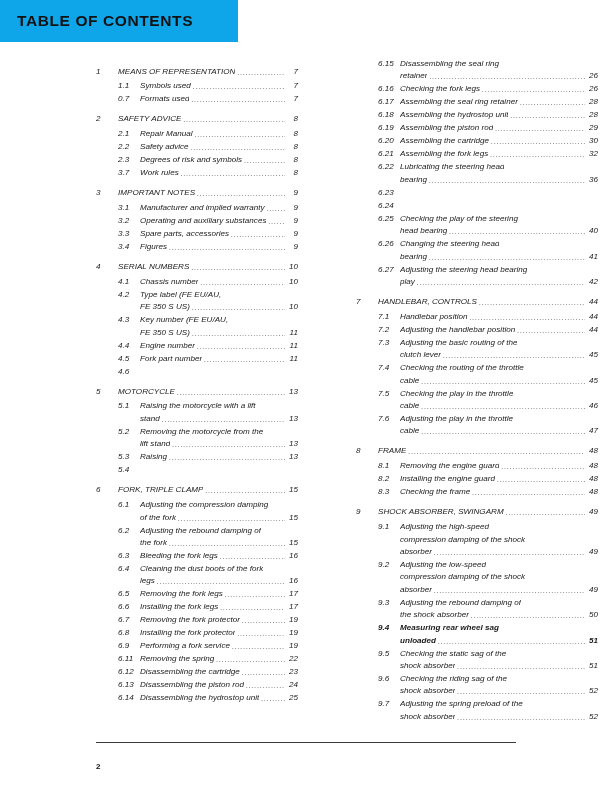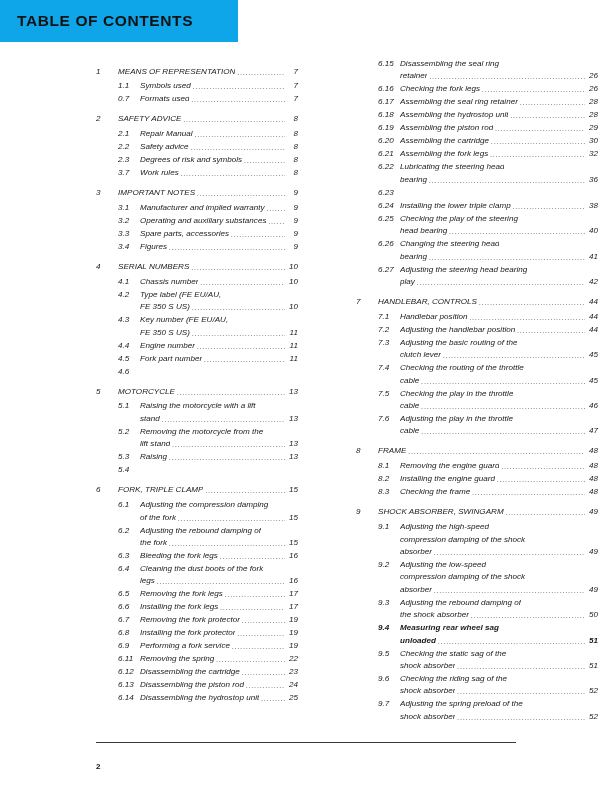--- a/index.html
+++ b/index.html
@@ -642,27 +642,20 @@
             <span class="leader"></span>
             <span class="pageno">36</span>
           </div>
         </div>
       </div>
       <div class="entry sub">
         <div class="num">6.23</div>
       </div>
       <div class="entry sub">
         <div class="num">6.24</div>
-        <div class="body">
-          <div class="line">
-            <span class="title-text">Installing the lower triple clamp</span>
-            <span class="leader"></span>
-            <span class="pageno">38</span>
-          </div>
-        </div>
       </div>
       <div class="entry sub">
         <div class="num">6.25</div>
         <div class="body">
           <div class="line cont noleader">
             <span class="title-text">Checking the play of the steering</span>
             <span class="pageno">&nbsp;&nbsp;</span>
           </div>
           <div class="line">
             <span class="title-text">head bearing</span>

